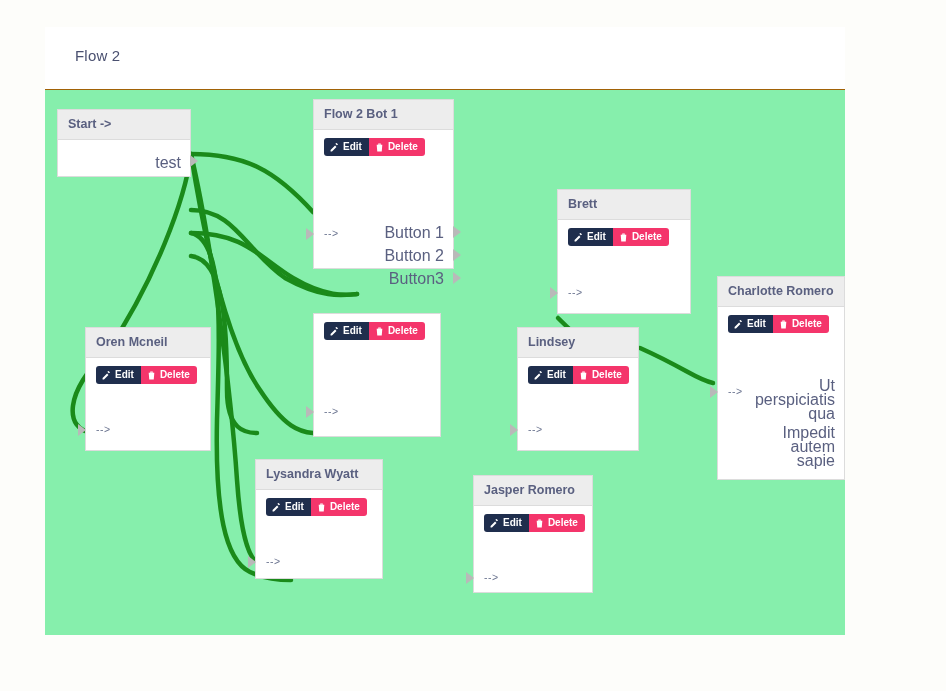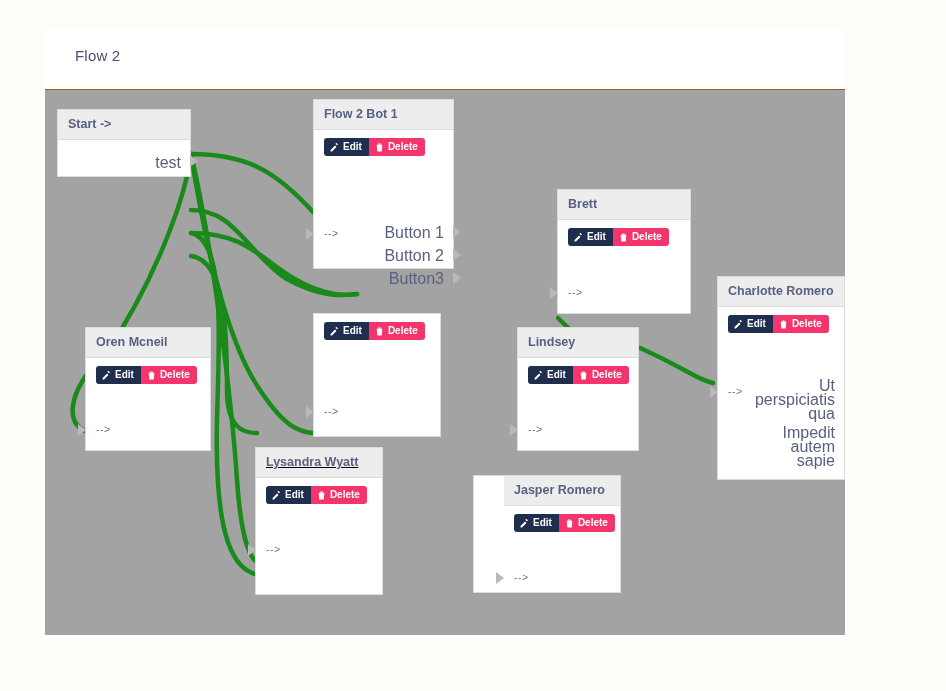--- a/index.html
+++ b/index.html
@@ -41,21 +41,21 @@
     color: #4a5070;
     letter-spacing: .2px;
   }
 
   .canvas {
     position: absolute;
     left: 45px;
     top: 90px;
     width: 800px;
     height: 545px;
-    background: #a3a3a3;
+    background: #86efac;
     overflow: hidden;
   }
 
   .edges-svg {
     position: absolute;
     left: 0; top: 0;
     width: 800px;
     height: 545px;
     pointer-events: none;
     z-index: 1;
@@ -347,21 +347,21 @@
                 </svg>
             </span>
             <span>Delete</span>
           </div>
         </div>
         <div class="port-in" style="top:65px;">--&gt;</div>
         <div class="conn conn-in" style="top:66px;"></div>
       </div>
     </div>
 
-    <div class="node" style="left:210px; top:357px; width:128px; height:148px;text-decoration:underline;">
+    <div class="node" style="left:210px; top:369px; width:128px; height:120px;">
       <div class="node-header">Lysandra Wyatt</div>
       <div class="node-body">
         <div class="btn-row">
           <div class="btn btn-edit">
             <span>
               <svg width="9" height="9" viewBox="0 0 16 16">
                   <path fill="#fff" d="M1 12.5V15h2.5l8-8L9 4.5l-8 8zM13.7 3.3a1 1 0 000-1.4l-1.6-1.6a1 1 0 00-1.4 0L9.5 1.5 12 4l1.7-.7z"></path>
                 </svg>
             </span>
             <span>Edit</span>
@@ -373,21 +373,21 @@
                 </svg>
             </span>
             <span>Delete</span>
           </div>
         </div>
         <div class="port-in" style="top:65px;">--&gt;</div>
         <div class="conn conn-in" style="top:66px;"></div>
       </div>
     </div>
 
-    <div class="node" style="left:428px; top:385px; width:148px; height:118px;padding-left:30px;">
+    <div class="node" style="left:428px; top:385px; width:120px; height:118px;">
       <div class="node-header">Jasper Romero</div>
       <div class="node-body">
         <div class="btn-row">
           <div class="btn btn-edit">
             <span>
               <svg width="9" height="9" viewBox="0 0 16 16">
                   <path fill="#fff" d="M1 12.5V15h2.5l8-8L9 4.5l-8 8zM13.7 3.3a1 1 0 000-1.4l-1.6-1.6a1 1 0 00-1.4 0L9.5 1.5 12 4l1.7-.7z"></path>
                 </svg>
             </span>
             <span>Edit</span>

